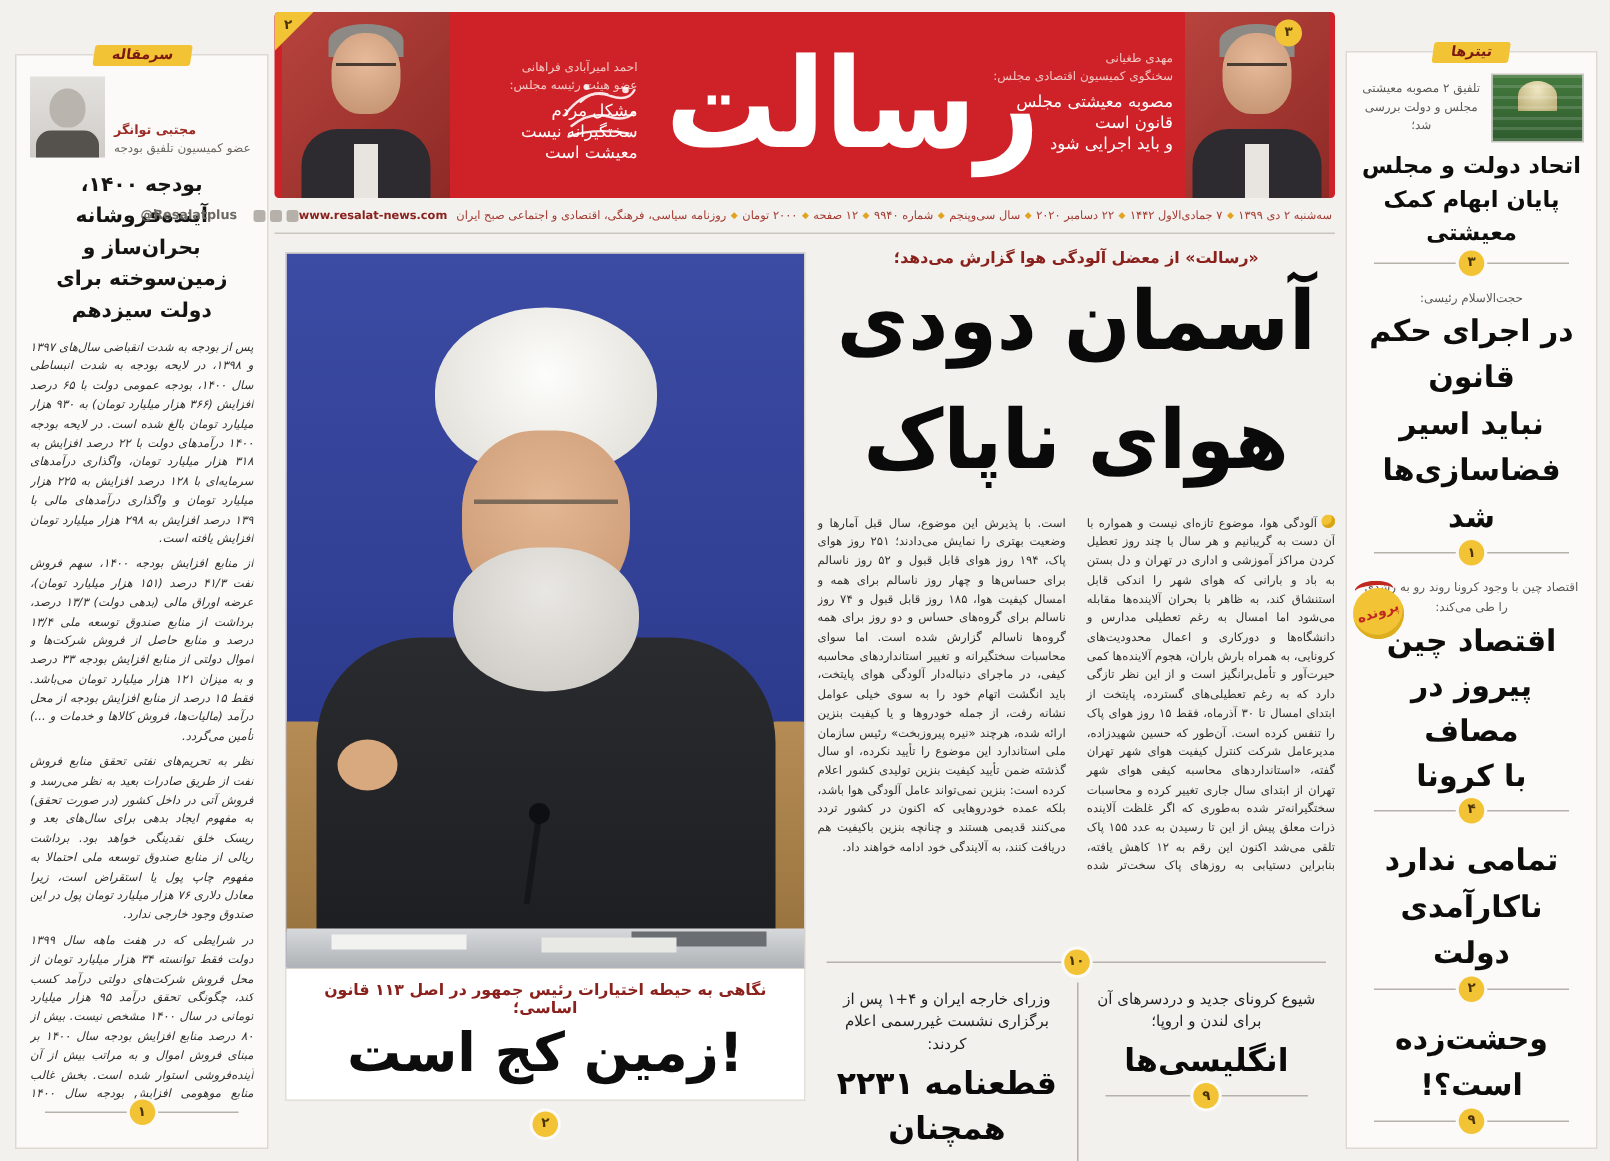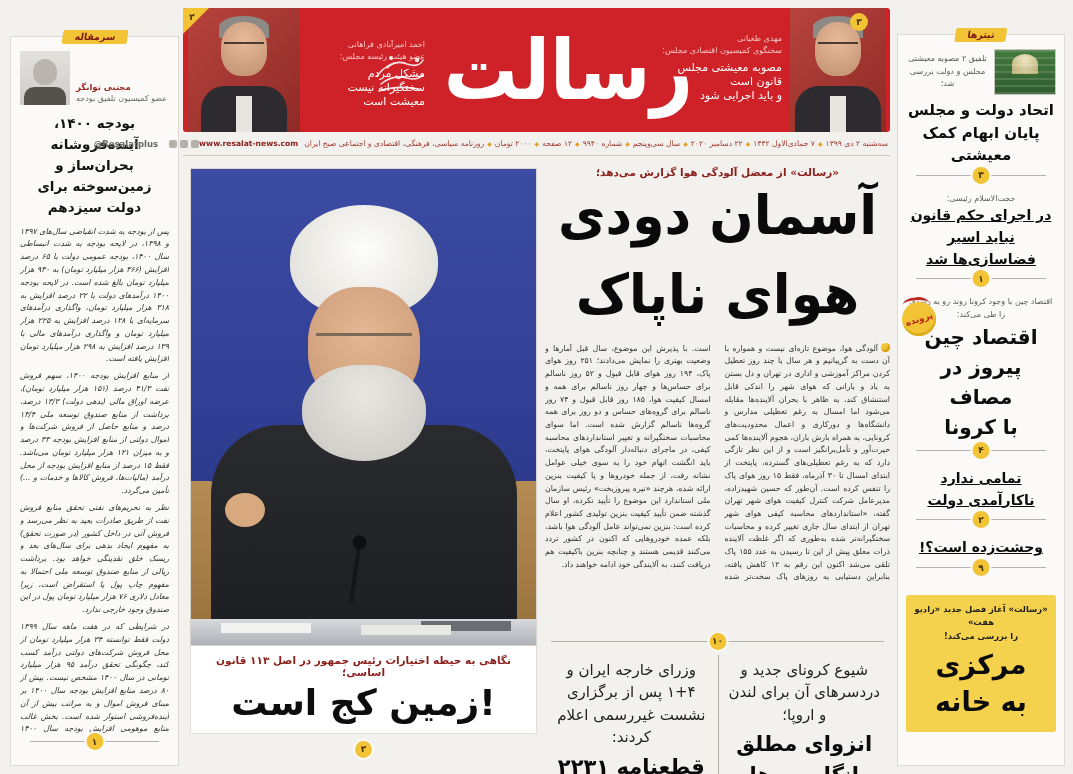--- a/index.html
+++ b/index.html
@@ -90,34 +90,34 @@
   .main-story { position:absolute; left:545px; top:166px; width:345px; direction:rtl; }
   .ms-kicker { text-align:center; font-size:10.5px; margin-bottom:2px; }
   .ms-headline { text-align:center; font-weight:bold; color:#0a0a0a; font-size:52px; line-height:1.45; transform:scaleY(1.05); }
   .ms-body { margin-top:12px; column-count:2; column-gap:14px; font-size:7.8px; line-height:1.63; text-align:justify; color:#33312e; height:288px; overflow:hidden; }
   .orn { display:inline-block; width:9px; height:9px; border-radius:50%; background:#f2c335; box-shadow:inset -2px -2px 0 #d8a416; margin-left:3px; vertical-align:-1px; }
   .ms-rule { position:relative; border-top:1px solid #b6b2ab; margin:10px 6px 0; height:12px; }
   .ms-rule .badge { position:absolute; left:50%; top:-9px; transform:translateX(-50%); }
   .bottom-stories { display:flex; direction:rtl; margin-top:2px; }
   .b-story { width:50%; padding:4px 8px 0; text-align:center; }
   .b-story:first-child { border-left:1px solid #b6b2ab; }
-  .b-kicker { font-size:15px; color:#222; line-height:1.5; }
+  .b-kicker { font-size:10px; color:#222; line-height:1.5; }
   .b-headline { font-size:21px; font-weight:bold; color:#0a0a0a; line-height:1.45; margin-top:3px; }
 
   
   .sidebar { position:absolute; left:897px; top:34px; width:168px; height:732px; padding:12px 8px 8px; direction:rtl; }
   .sb-item { text-align:center; }
   .sb-row { display:flex; gap:5px; align-items:center; margin:2px 0 4px; }
   .sb-thumb { flex:0 0 62px; height:46px; background:linear-gradient(#447a3e,#2f5c2e); position:relative; overflow:hidden; border:1px solid #c9c5bf; }
   .sb-thumb::before { content:""; position:absolute; left:50%; top:4px; transform:translateX(-50%); width:26px; height:20px; border-radius:50% 50% 0 0; background:radial-gradient(circle at 50% 30%, #efe6c2, #b5a96f); }
   .sb-thumb::after { content:""; position:absolute; inset:0; background:repeating-linear-gradient(180deg, rgba(255,255,255,.14) 0 2px, transparent 2px 7px); }
   .sb-kicker { font-size:8px; color:#5c5a55; line-height:1.6; }
   .sb-headline { font-weight:bold; color:#0d0d0d; }
   .sb-h-15 { font-size:15px; line-height:1.5; }
-  .sb-h-17 { font-size:14px; line-height:1.55;text-decoration:underline; }
+  .sb-h-17 { font-size:20px; line-height:1.55; }
   .sb-h-20 { font-size:20px; line-height:1.5; }
   .sb-k-wrap { position:relative; }
   .tag-parvandeh { position:absolute; left:-4px; top:6px; width:34px; height:34px; border-radius:50%;
       background:#f2c335; color:#c0271f; font-size:9px; font-weight:bold; display:flex; align-items:center; justify-content:center;
       transform:rotate(-18deg); box-shadow:inset 0 -3px 0 #dcae1e; }
   .tag-parvandeh::before { content:""; position:absolute; top:-5px; right:2px; width:26px; height:10px; border-radius:50%;
       border-top:3px solid #c0271f; transform:rotate(14deg); }
   .sb-feature { background:#f5d24d; border-radius:3px; margin-top:10px; padding:8px 6px 4px; text-align:center; }
   .sbf-kicker { font-size:8.4px; font-weight:bold; color:#1d1d1b; line-height:1.6; }
   .sbf-headline { font-size:27px; font-weight:bold; color:#0b0b0b; line-height:1.35; margin:4px 0 8px; }
@@ -252,21 +252,20 @@
       <p><span class="orn"></span><span>آلودگی هوا، موضوع تازه‌ای نیست و همواره با آن دست به گریبانیم و هر سال با چند روز تعطیل کردن مراکز آموزشی و اداری در تهران و دل بستن به باد و بارانی که هوای شهر را اندکی قابل استنشاق کند، به ظاهر با بحران آلاینده‌ها مقابله می‌شود اما امسال به رغم تعطیلی مدارس و دانشگاه‌ها و دورکاری و اعمال محدودیت‌های کرونایی، به همراه بارش باران، هجوم آلاینده‌ها کمی حیرت‌آور و تأمل‌برانگیز است و از این نظر تازگی دارد که به رغم تعطیلی‌های گسترده، پایتخت از ابتدای امسال تا ۳۰ آذرماه، فقط ۱۵ روز هوای پاک را تنفس کرده است. آن‌طور که حسین شهیدزاده، مدیرعامل شرکت کنترل کیفیت هوای شهر تهران گفته، «استانداردهای محاسبه کیفی هوای شهر تهران از ابتدای سال جاری تغییر کرده و محاسبات سختگیرانه‌تر شده به‌طوری که اگر غلظت آلاینده ذرات معلق پیش از این تا رسیدن به عدد ۱۵۵ پاک تلقی می‌شد اکنون این رقم به ۱۲ کاهش یافته، بنابراین دستیابی به روزهای پاک سخت‌تر شده</span> <span>است. با پذیرش این موضوع، سال قبل آمارها و وضعیت بهتری را نمایش می‌دادند؛ ۲۵۱ روز هوای پاک، ۱۹۴ روز هوای قابل قبول و ۵۲ روز ناسالم برای حساس‌ها و چهار روز ناسالم برای همه و امسال کیفیت هوا، ۱۸۵ روز قابل قبول و ۷۴ روز ناسالم برای گروه‌های حساس و دو روز برای همه گروه‌ها ناسالم گزارش شده است. اما سوای محاسبات سختگیرانه و تغییر استانداردهای محاسبه کیفی، در ماجرای دنباله‌دار آلودگی هوای پایتخت، باید انگشت اتهام خود را به سوی خیلی عوامل نشانه رفت، از جمله خودروها و یا کیفیت بنزین ارائه شده، هرچند «نیره پیروزبخت» رئیس سازمان ملی استاندارد این موضوع را تأیید نکرده، او سال گذشته ضمن تأیید کیفیت بنزین تولیدی کشور اعلام کرده است: بنزین نمی‌تواند عامل آلودگی هوا باشد، بلکه عمده خودروهایی که اکنون در کشور تردد می‌کنند قدیمی هستند و چنانچه بنزین باکیفیت هم دریافت کنند، به آلایندگی خود ادامه خواهند داد.</span></p>
     </div>
     <div class="ms-rule">
       <span class="badge">۱۰</span>
     </div>
 
     <div class="bottom-stories">
       <div class="b-story">
         <div class="b-kicker">شیوع کرونای جدید و دردسرهای آن برای لندن و اروپا؛</div>
         <div class="b-headline">
-          <span style="display:block">انزوای مطلق</span>
           <span style="display:block">انگلیسی‌ها</span>
         </div>
         <div class="rule-badge">
           <span class="badge">۹</span>
         </div>
       </div>
       <div class="b-story">
         <div class="b-kicker">وزرای خارجه ایران و ۴+۱ پس از برگزاری نشست غیررسمی اعلام کردند:</div>
         <div class="b-headline">
           <span style="display:block">قطعنامه ۲۲۳۱</span>

